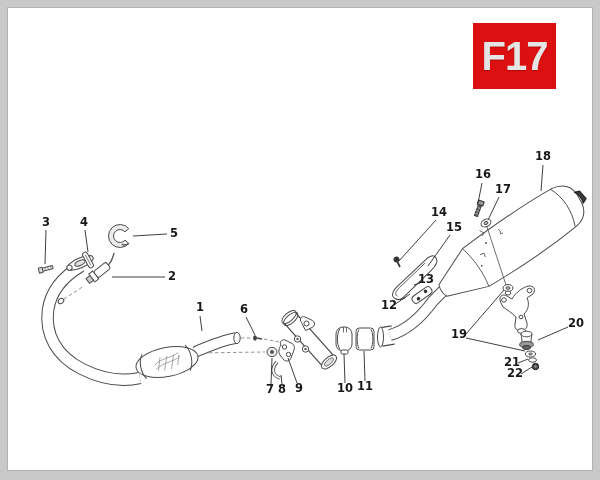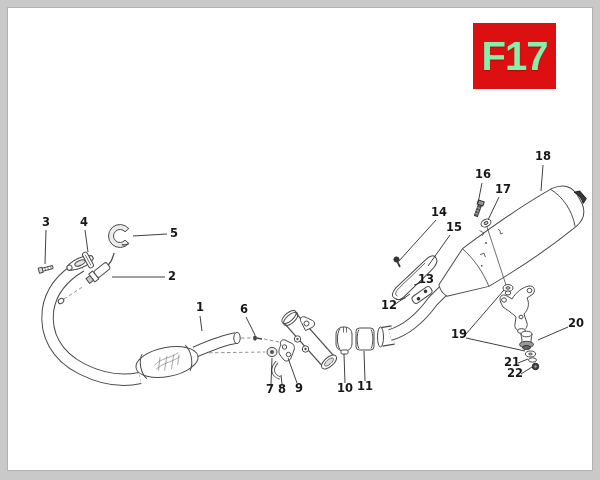--- a/index.html
+++ b/index.html
@@ -265,15 +265,15 @@
         <line x1="568" y1="327" x2="538" y2="340" stroke="#2a2a2a" stroke-width="0.9"></line>
         <text x="576" y="327" class="callout" stroke="none">20</text>
         <line x1="518" y1="363" x2="528" y2="359" stroke="#2a2a2a" stroke-width="0.9"></line>
         <text x="512" y="366" class="callout" stroke="none">21</text>
         <line x1="521" y1="374" x2="532" y2="367" stroke="#2a2a2a" stroke-width="0.9"></line>
         <text x="515" y="377" class="callout" stroke="none">22</text>
       </g>
   </g>
 </svg>
 
-<div class="badge" style="background: rgb(220, 16, 16); color: #86efac;">
+<div class="badge" style="background: rgb(220, 16, 16); color: #e5e5e5;">
   <span>F17</span>
 </div>
 
 </body></html>

